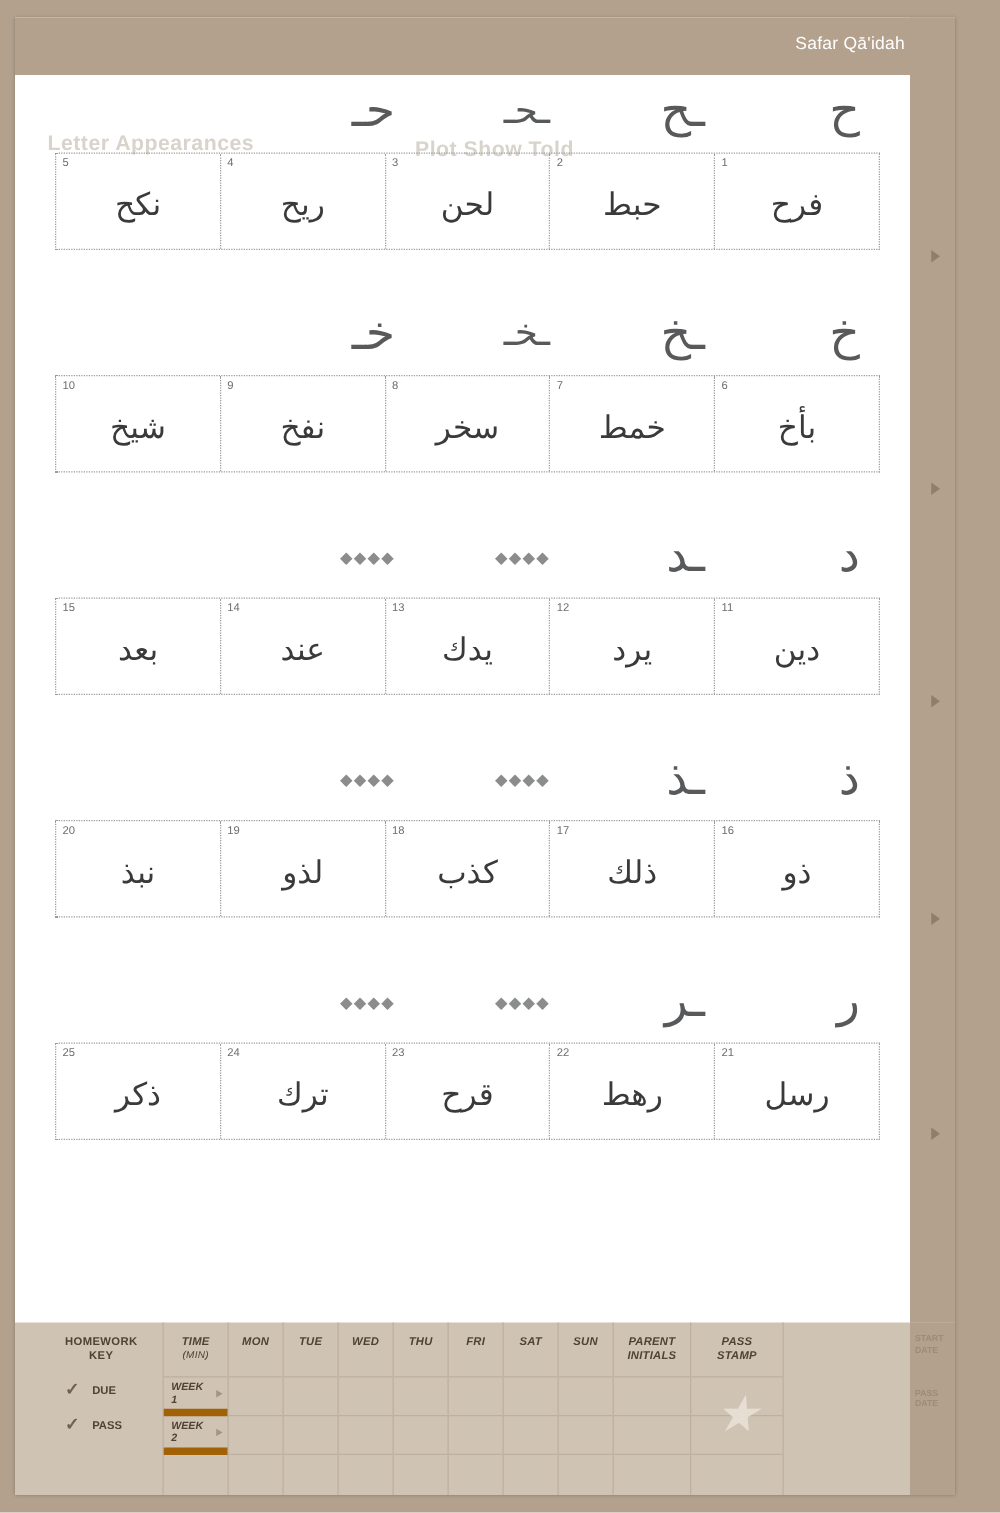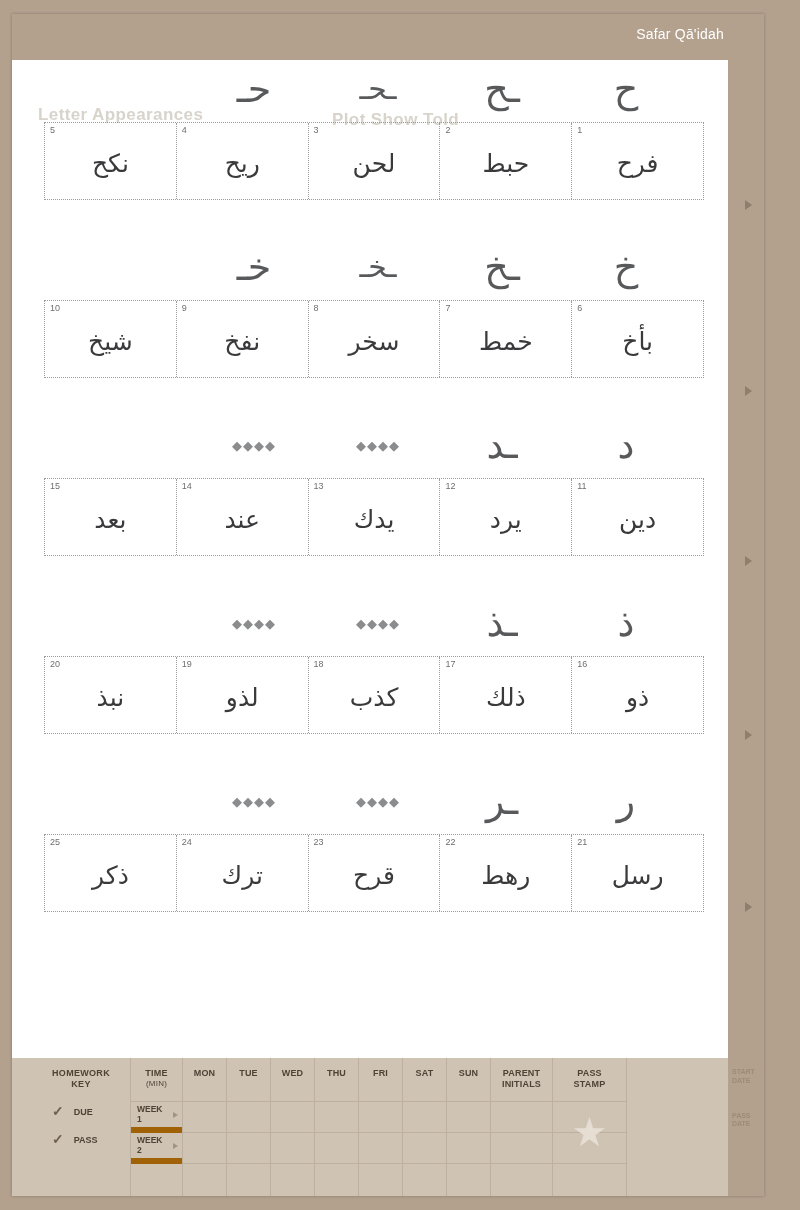--- a/index.html
+++ b/index.html
@@ -75,21 +75,21 @@
     display: flex;
     justify-content: flex-start;
     align-items: center;
     direction: rtl;
     padding: 0 40px 0 0;
     height: 62px;
     gap: 0;
   }
   .forms .slot {
     width: 124px;
-    text-align: center;
+    text-align: right;
     font-family: Liberation Serif, serif;
     font-size: 38px;
     color: #58595b;
     line-height: 1;
     padding-bottom: 4px;
   }
   .forms .slot.dots {
     font-size: 13px;
     color: #8a8c8e;
     letter-spacing: 1px;
@@ -159,20 +159,21 @@
 
   .grid {
     flex: 1 1 auto;
     display: flex;
     border-left: 1px solid #bdb0a0;
   }
   .col {
     border-right: 1px solid #bdb0a0;
     display: flex; flex-direction: column;
     text-align: center;
+    font-style: italic;
   }
   .col .head {
     height: 44px;
     padding-top: 10px;
     font-weight: bold;
     font-size: 9px;
     line-height: 1.2;
     letter-spacing: 0.2px;
     border-bottom: 1px solid #bdb0a0;
   }

